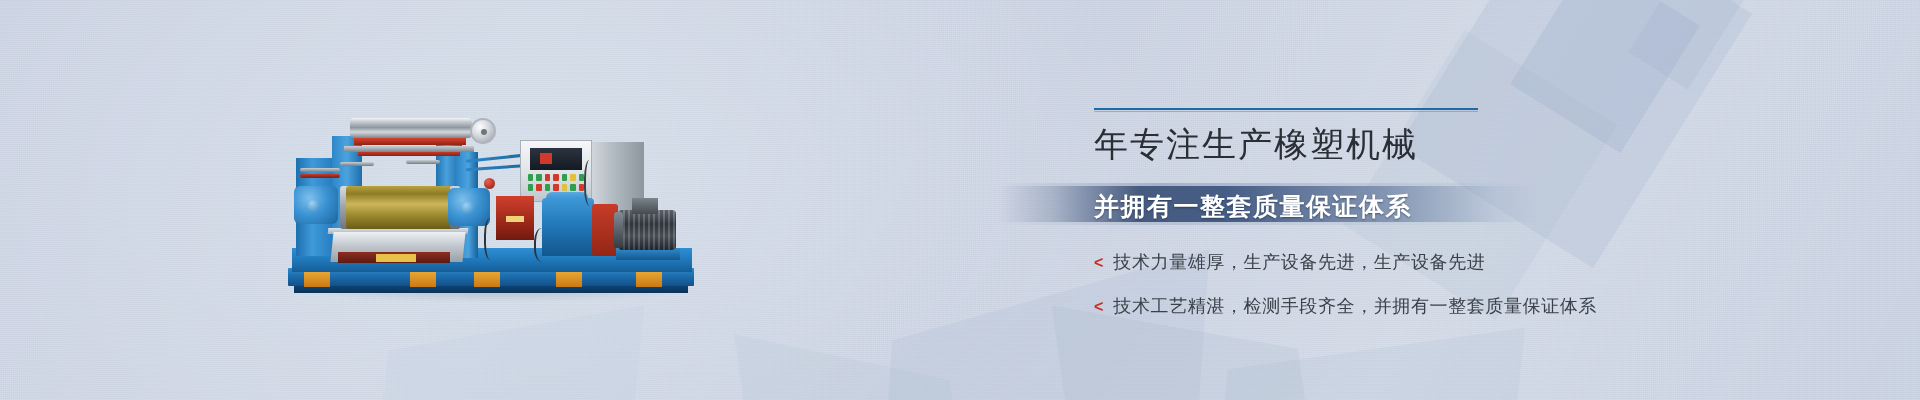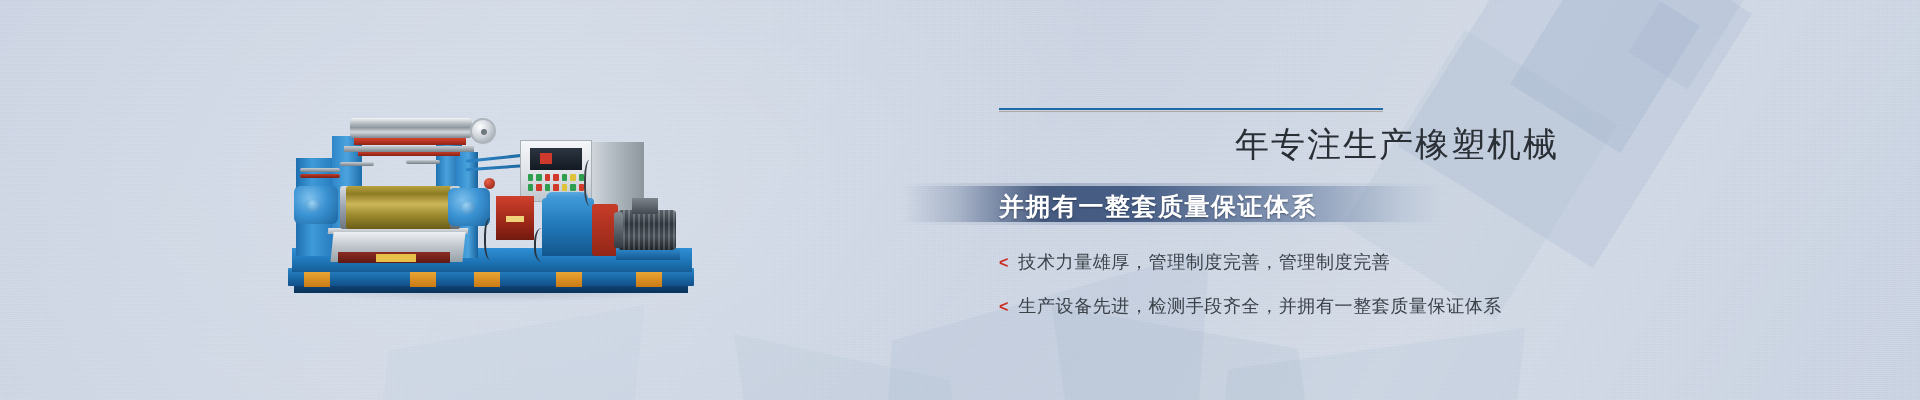--- a/index.html
+++ b/index.html
@@ -205,21 +205,21 @@
   .hd4{ left:118px; top:60px; width:34px; }
   .arm{ left:178px; top:56px; width:72px; height:3px;
     background:linear-gradient(90deg,#2d86c8,#1a6399); transform:rotate(-6deg); }
   .arm2{ left:178px; top:66px; width:66px; height:3px;
     background:linear-gradient(90deg,#2d86c8,#1a6399); transform:rotate(-4deg); }
 
   .photo-shadow{ left:10px; top:190px; width:386px; height:12px;
     background:radial-gradient(ellipse at 50% 0%,rgba(60,80,110,0.22) 0%,rgba(60,80,110,0) 72%); }
 
   
-  .textblock{ position:absolute; left:999px; top:108px; width:560px;text-align:right; }
+  .textblock{ position:absolute; left:1094px; top:108px; width:560px; }
 
   .rule{ width:384px; height:0; border-top:2px solid #1c6aa8; }
   .rule2{ width:384px; height:0; border-top:1px solid rgba(150,130,110,0.55); margin-top:1px; }
 
   .headline{
     margin-top:13px;
     font-size:34px; line-height:1.18; letter-spacing:2px;
     color:#2a2f36; font-weight:400; white-space:nowrap;
     font-family:"Liberation Serif","DejaVu Serif",serif;
   }
@@ -359,22 +359,22 @@
     <div class="headline">年专注生产橡塑机械</div>
 
     <div class="subbar-top"></div>
     <div class="subbar"></div>
     <div class="subbar-bot"></div>
     <div class="subtitle">并拥有一整套质量保证体系</div>
 
     <div class="bullets">
       <div class="bullet">
         <span class="bullet-mark">&lt;</span>
-        <span class="bullet-text">技术力量雄厚，管理制度完善，管理制度完善</span>
+        <span class="bullet-text">技术力量雄厚，生产设备先进，生产设备先进</span>
       </div>
       <div class="bullet">
         <span class="bullet-mark">&lt;</span>
-        <span class="bullet-text">生产设备先进，检测手段齐全，并拥有一整套质量保证体系</span>
+        <span class="bullet-text">技术工艺精湛，检测手段齐全，并拥有一整套质量保证体系</span>
       </div>
     </div>
 
   </div>
 </div>
 
 </body></html>

